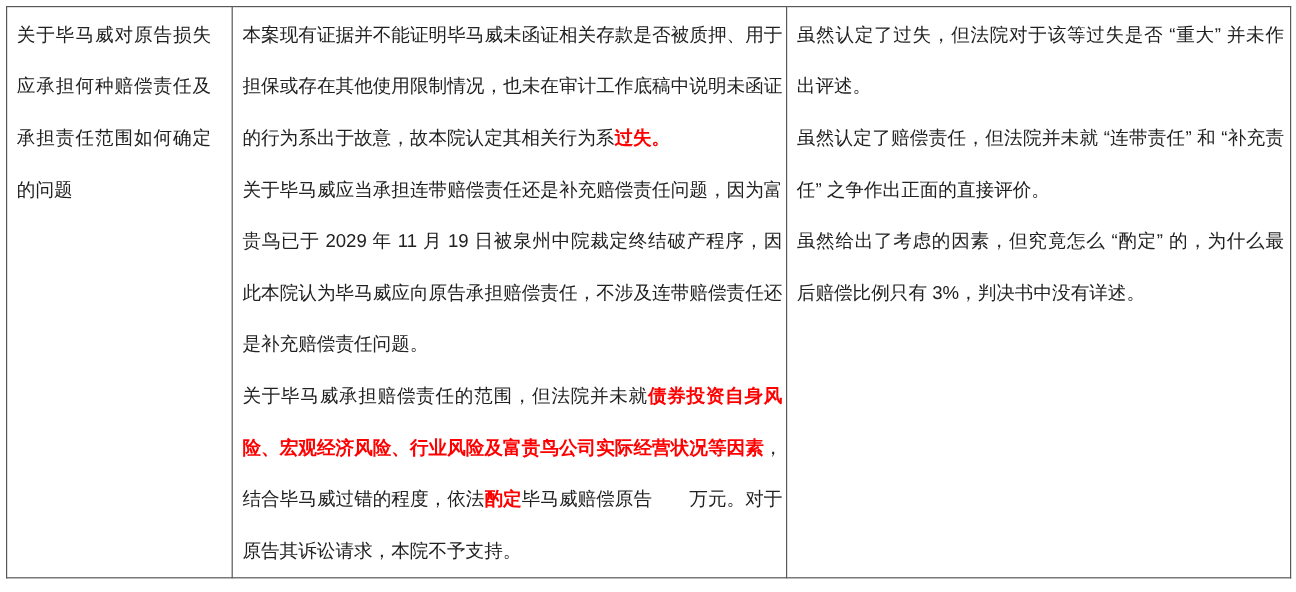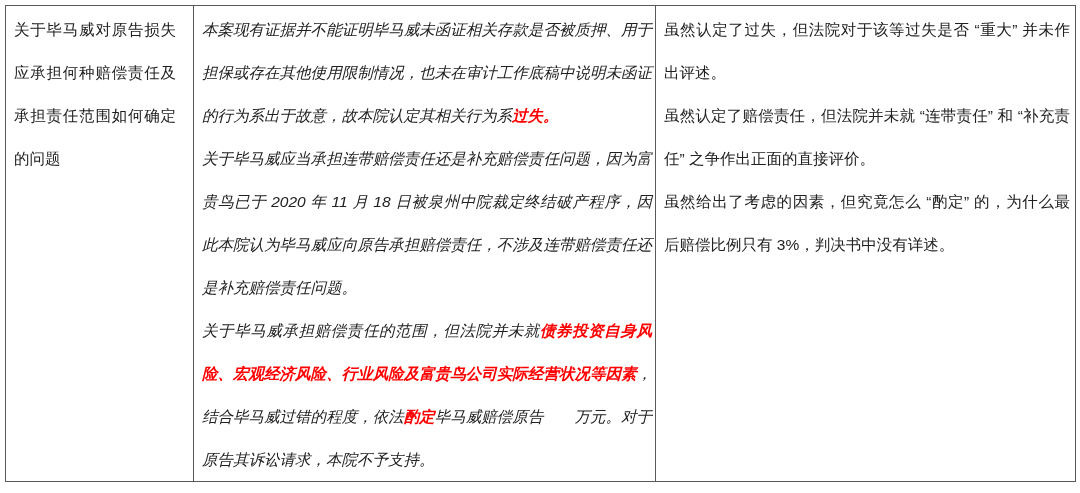--- a/index.html
+++ b/index.html
@@ -38,21 +38,21 @@
   col.c2 { width: 462px; }
   col.c3 { width: 420px; }
   .para {
     font-size: 15.5px;
     line-height: 43px;
     text-align: justify;
     margin: 0;
     word-break: break-all;
   }
   .inner-issue      { width: 162px; }
-  .inner-finding    { width: 450px; font-style: italic; }
+  .inner-finding    { width: 450px; }
   .inner-commentary { width: 406px; }
   .red-bold {
     color: var(--red);
     font-weight: bold;
   }
 </style>
 </head>
 <body>
 
 <div class="page">
@@ -65,21 +65,21 @@
     <tbody>
         <tr>
       <td>
         <div class="inner-issue">
           <div class="para">关于毕马威对原告损失应承担何种赔偿责任及承担责任范围如何确定的问题</div>
         </div>
       </td>
       <td>
         <div class="inner-finding">
               <div class="para"><span>本案现有证据并不能证明毕马威未函证相关存款是否被质押、用于担保或存在其他使用限制情况，也未在审计工作底稿中说明未函证的行为系出于故意，故本院认定其相关行为系</span><span class="red-bold">过失。</span></div>
-              <div class="para"><span>关于毕马威应当承担连带赔偿责任还是补充赔偿责任问题，因为富贵鸟已于 2020 年 11 月 18 日被泉州中院裁定终结破产程序，因此本院认为毕马威应向原告承担赔偿责任，不涉及连带赔偿责任还是补充赔偿责任问题。</span></div>
+              <div class="para"><span>关于毕马威应当承担连带赔偿责任还是补充赔偿责任问题，因为富贵鸟已于 2029 年 11 月 19 日被泉州中院裁定终结破产程序，因此本院认为毕马威应向原告承担赔偿责任，不涉及连带赔偿责任还是补充赔偿责任问题。</span></div>
               <div class="para"><span>关于毕马威承担赔偿责任的范围，但法院并未就</span><span class="red-bold">债券投资自身风险、宏观经济风险、行业风险及富贵鸟公司实际经营状况等因素</span><span>，结合毕马威过错的程度，依法</span><span class="red-bold">酌定</span><span>毕马威赔偿原告　　万元。对于原告其诉讼请求，本院不予支持。</span></div>
             </div>
       </td>
       <td>
         <div class="inner-commentary">
               <div class="para"><span>虽然认定了过失，但法院对于该等过失是否 “重大” 并未作出评述。</span></div>
               <div class="para"><span>虽然认定了赔偿责任，但法院并未就 “连带责任” 和 “补充责任” 之争作出正面的直接评价。</span></div>
               <div class="para"><span>虽然给出了考虑的因素，但究竟怎么 “酌定” 的，为什么最后赔偿比例只有 3%，判决书中没有详述。</span></div>
             </div>
       </td>

